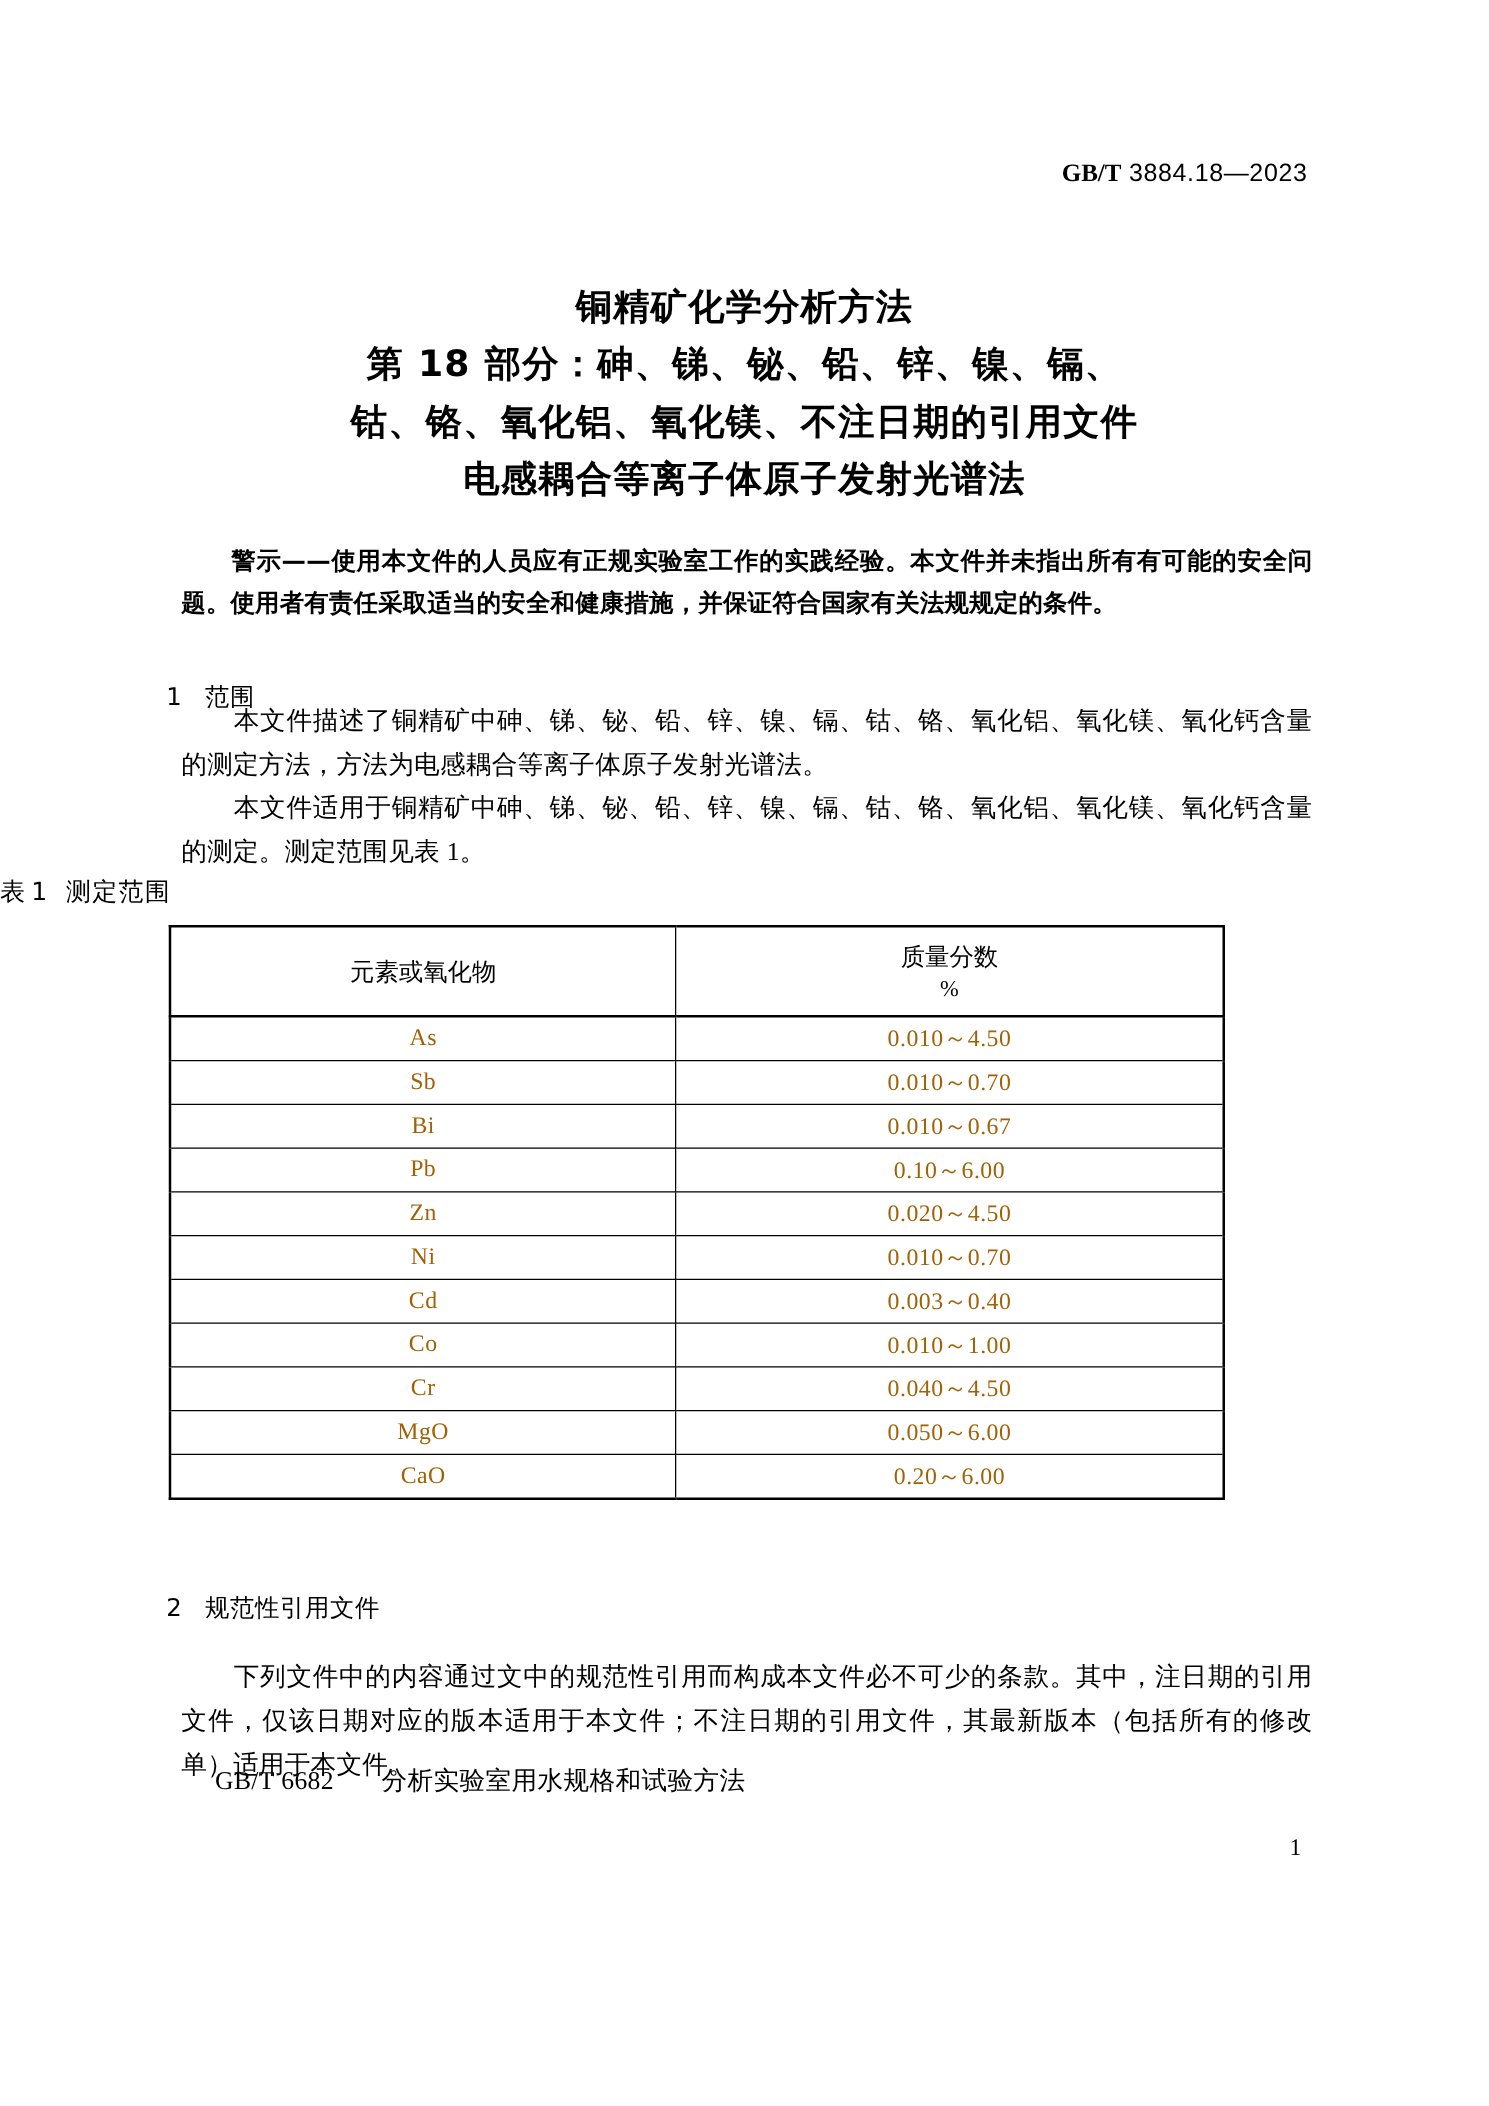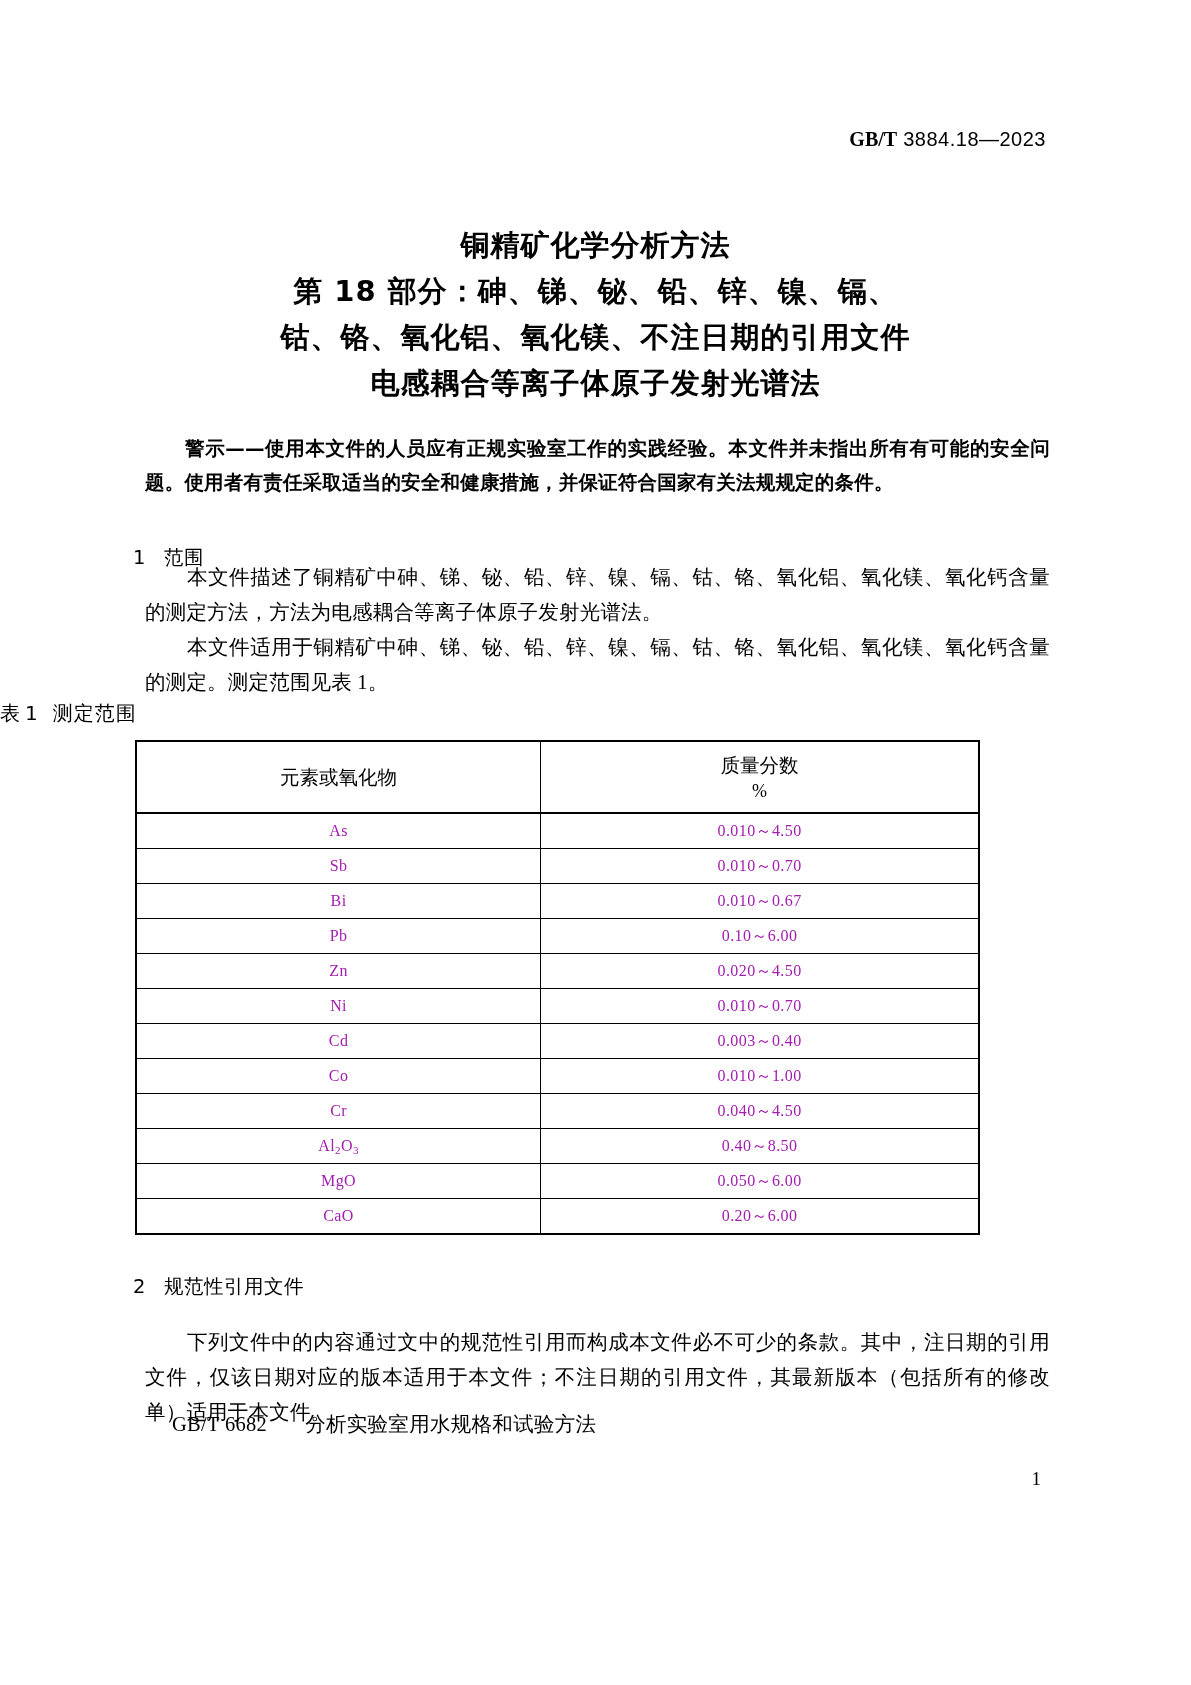--- a/index.html
+++ b/index.html
@@ -116,24 +116,24 @@
     width: 845px;
     border-collapse: collapse;
     font-family: "Liberation Serif", "DejaVu Serif", serif;
   }
   table.range-table td,
   table.range-table th {
     border: 1px solid #000;
     text-align: center;
     vertical-align: middle;
     font-weight: normal;
-    font-size: 16px;
+    font-size: 19px;
     padding: 0;
     height: 34px;
-    color: #a21caf;
+    color: #a16207;
   }
   table.range-table thead th {
     height: 70px;
     font-family: "Liberation Serif", "DejaVu Serif", serif;
     font-size: 19.5px;
     border-bottom: 2px solid #000;
     color: #000;
   }
   table.range-table thead th .hdr-unit {
     display: block;
@@ -240,24 +240,20 @@
         </tr>
         <tr>
           <td class="col-elem tbl-outer-left">Co</td>
           <td class="col-val tbl-outer-right">0.010～1.00</td>
         </tr>
         <tr>
           <td class="col-elem tbl-outer-left">Cr</td>
           <td class="col-val tbl-outer-right">0.040～4.50</td>
         </tr>
         <tr>
-          <td class="col-elem tbl-outer-left">Al<sub>2</sub>O<sub>3</sub></td>
-          <td class="col-val tbl-outer-right">0.40～8.50</td>
-        </tr>
-        <tr>
           <td class="col-elem tbl-outer-left">MgO</td>
           <td class="col-val tbl-outer-right">0.050～6.00</td>
         </tr>
         <tr>
           <td class="col-elem tbl-outer-left tbl-outer-bottom">CaO</td>
           <td class="col-val tbl-outer-right tbl-outer-bottom">0.20～6.00</td>
         </tr>
       </tbody>
   </table>
 

